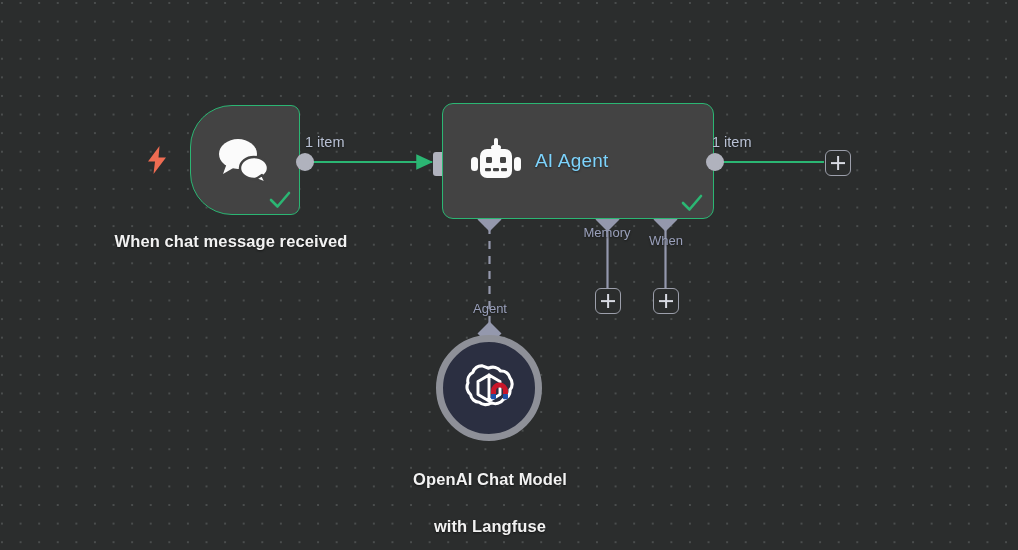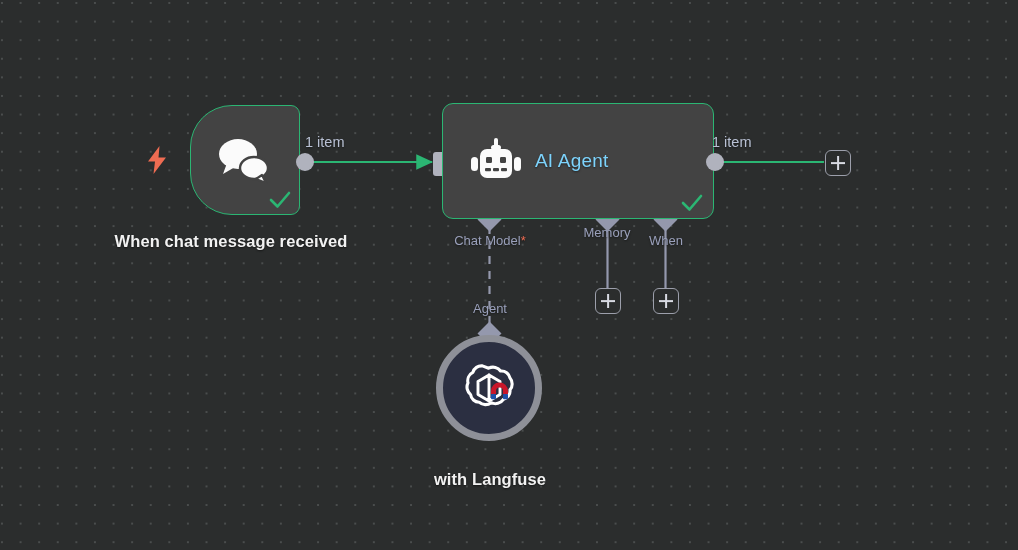--- a/index.html
+++ b/index.html
@@ -260,21 +260,20 @@
     <div id="agent-title">AI Agent</div>
     <svg id="agent-check" viewBox="0 0 24 22">
       <path d="M3 11 L9.5 17.5 L21 4" fill="none" stroke="#2bb673" stroke-width="2.6" stroke-linecap="round" stroke-linejoin="round"></path>
     </svg>
   </div>
 
   <div id="agent-out-dot" class="out-dot"></div>
 
   <div id="items-2" class="item-label">1 item</div>
 
-  <div id="lbl-chat-model" class="sub-label"><span>Chat Model</span><span class="req-star">*</span></div>
 
   <div id="lbl-memory" class="sub-label">Memory</div>
 
   <div id="lbl-tool" class="sub-label">When</div>
 
   <div id="lbl-model" class="sub-label">Agent</div>
 
   <div id="plus-main" class="plus-btn"></div>
   <div id="plus-memory" class="plus-btn"></div>
   <div id="plus-tool" class="plus-btn"></div>
@@ -296,16 +295,17 @@
                M14 31.5 L25 38 M36 31.5 L25 38" fill="none" stroke="#ffffff" stroke-width="2.9" stroke-linecap="round"></path>
       <g>
         <path d="M27 28 a8.5 8.5 0 0 1 17 0 v3 h-5 v-3 a3.5 3.5 0 0 0 -7 0 v3 h-5 z" fill="#c8162a"></path>
         <rect x="27" y="31" width="5" height="5.2" rx="1" fill="#1f4fa8"></rect>
         <rect x="39" y="31" width="5" height="5.2" rx="1" fill="#1f4fa8"></rect>
       </g>
     </svg>
   </div>
 
   <div id="openai-name" class="node-label">
+    <div>OpenAI Chat Model</div>
     <div>with Langfuse</div>
   </div>
 
 </div>
 
 </body></html>

